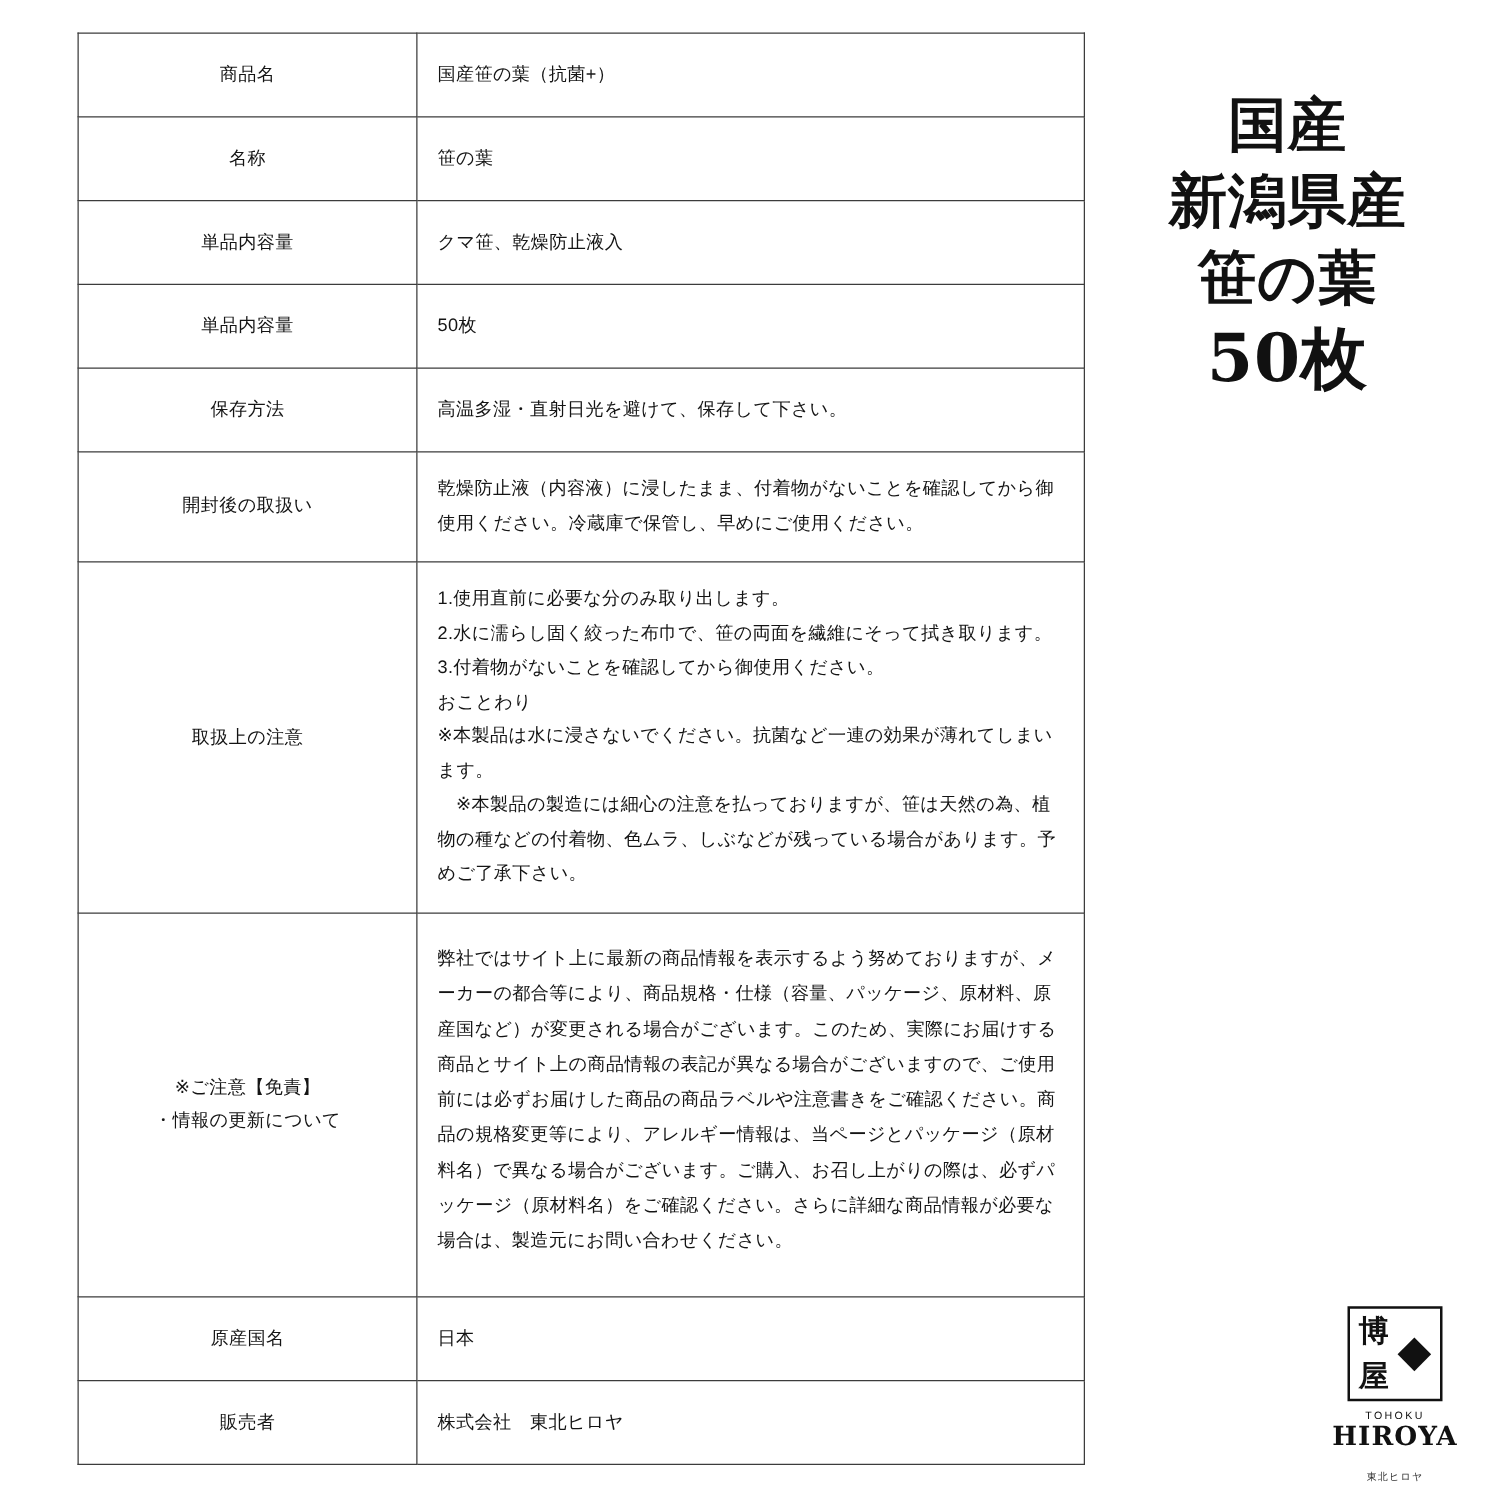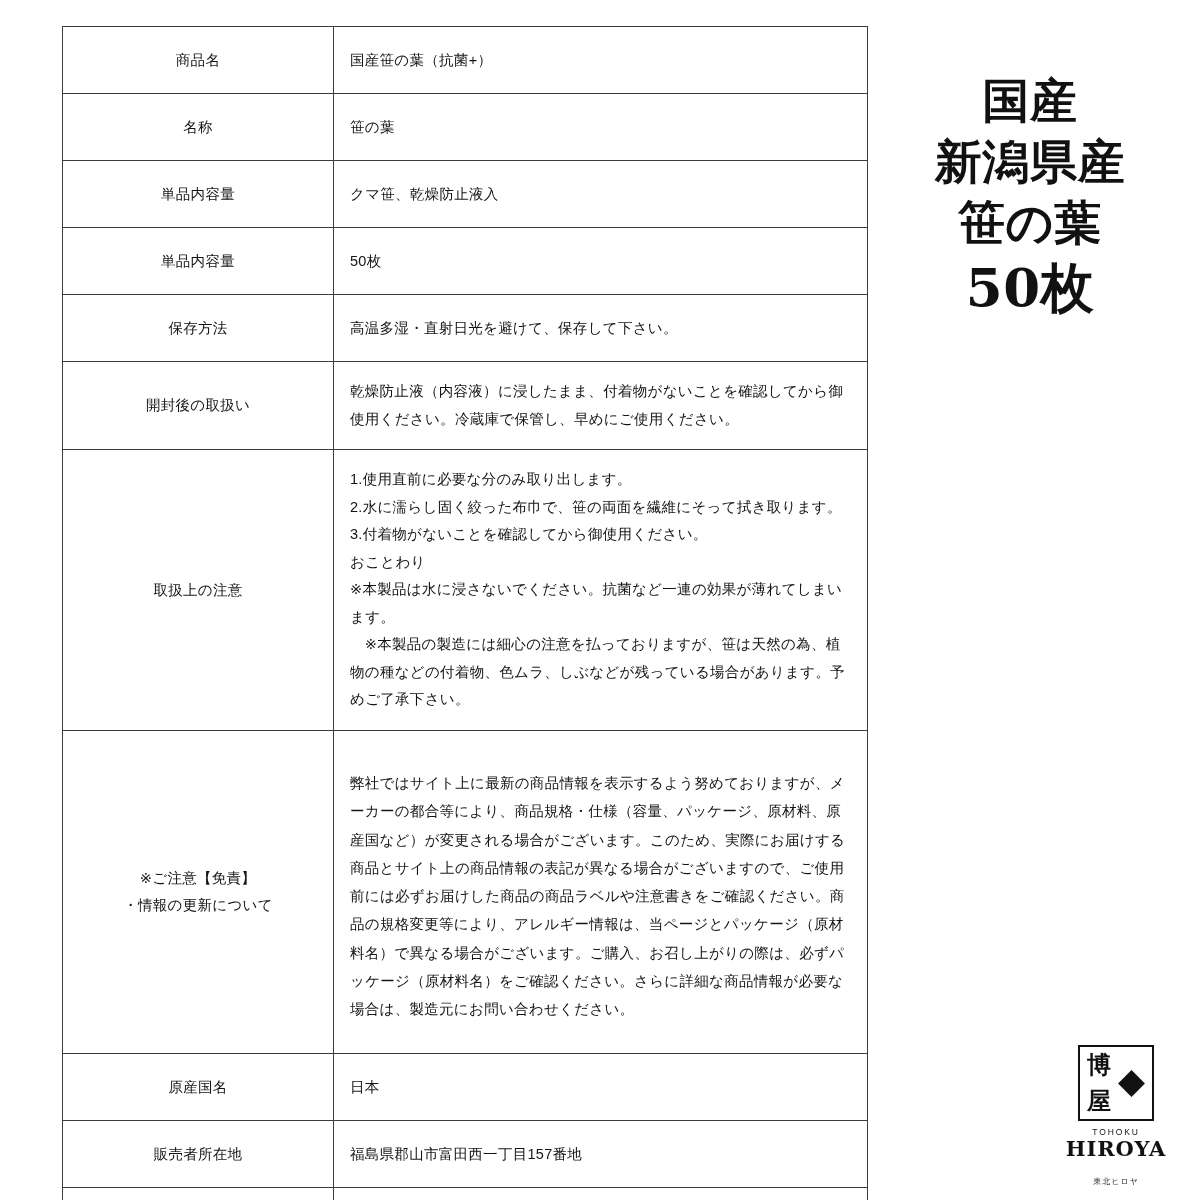--- a/index.html
+++ b/index.html
@@ -61,21 +61,21 @@
   .spec-table td.value-pre {
     white-space: pre-line;
     line-height: 1.9;
     padding-top: 16px;
     padding-bottom: 16px;
   }
   .spec-table td.label-top {
     vertical-align: middle;
   }
   .spec-table td.value-notice {
-    padding-top: 38px;
+    padding-top: 22px;
     padding-bottom: 30px;
     line-height: 1.95;
   }
 
   
   .headline {
     position: absolute;
     left: 880px;
     top: 70px;
     width: 300px;
@@ -196,24 +196,20 @@
 　※本製品の製造には細心の注意を払っておりますが、笹は天然の為、植物の種などの付着物、色ムラ、しぶなどが残っている場合があります。予めご了承下さい。</td>
       </tr>
       <tr>
         <td class="label label-top" style="white-space:pre-line;">※ご注意【免責】
 ・情報の更新について</td>
         <td class="value value-notice">弊社ではサイト上に最新の商品情報を表示するよう努めておりますが、メーカーの都合等により、商品規格・仕様（容量、パッケージ、原材料、原産国など）が変更される場合がございます。このため、実際にお届けする商品とサイト上の商品情報の表記が異なる場合がございますので、ご使用前には必ずお届けした商品の商品ラベルや注意書きをご確認ください。商品の規格変更等により、アレルギー情報は、当ページとパッケージ（原材料名）で異なる場合がございます。ご購入、お召し上がりの際は、必ずパッケージ（原材料名）をご確認ください。さらに詳細な商品情報が必要な場合は、製造元にお問い合わせください。</td>
       </tr>
       <tr class="row-origin">
         <td class="label">原産国名</td>
         <td class="value">日本</td>
-      </tr>
-      <tr class="row-seller-addr">
-        <td class="label">販売者所在地</td>
-        <td class="value">福島県郡山市富田西一丁目157番地</td>
       </tr>
       <tr class="row-seller">
         <td class="label">販売者</td>
         <td class="value">株式会社　東北ヒロヤ</td>
       </tr>
     </tbody>
   </table>
 
   <div class="headline">
     <div class="ln1">国産</div>

